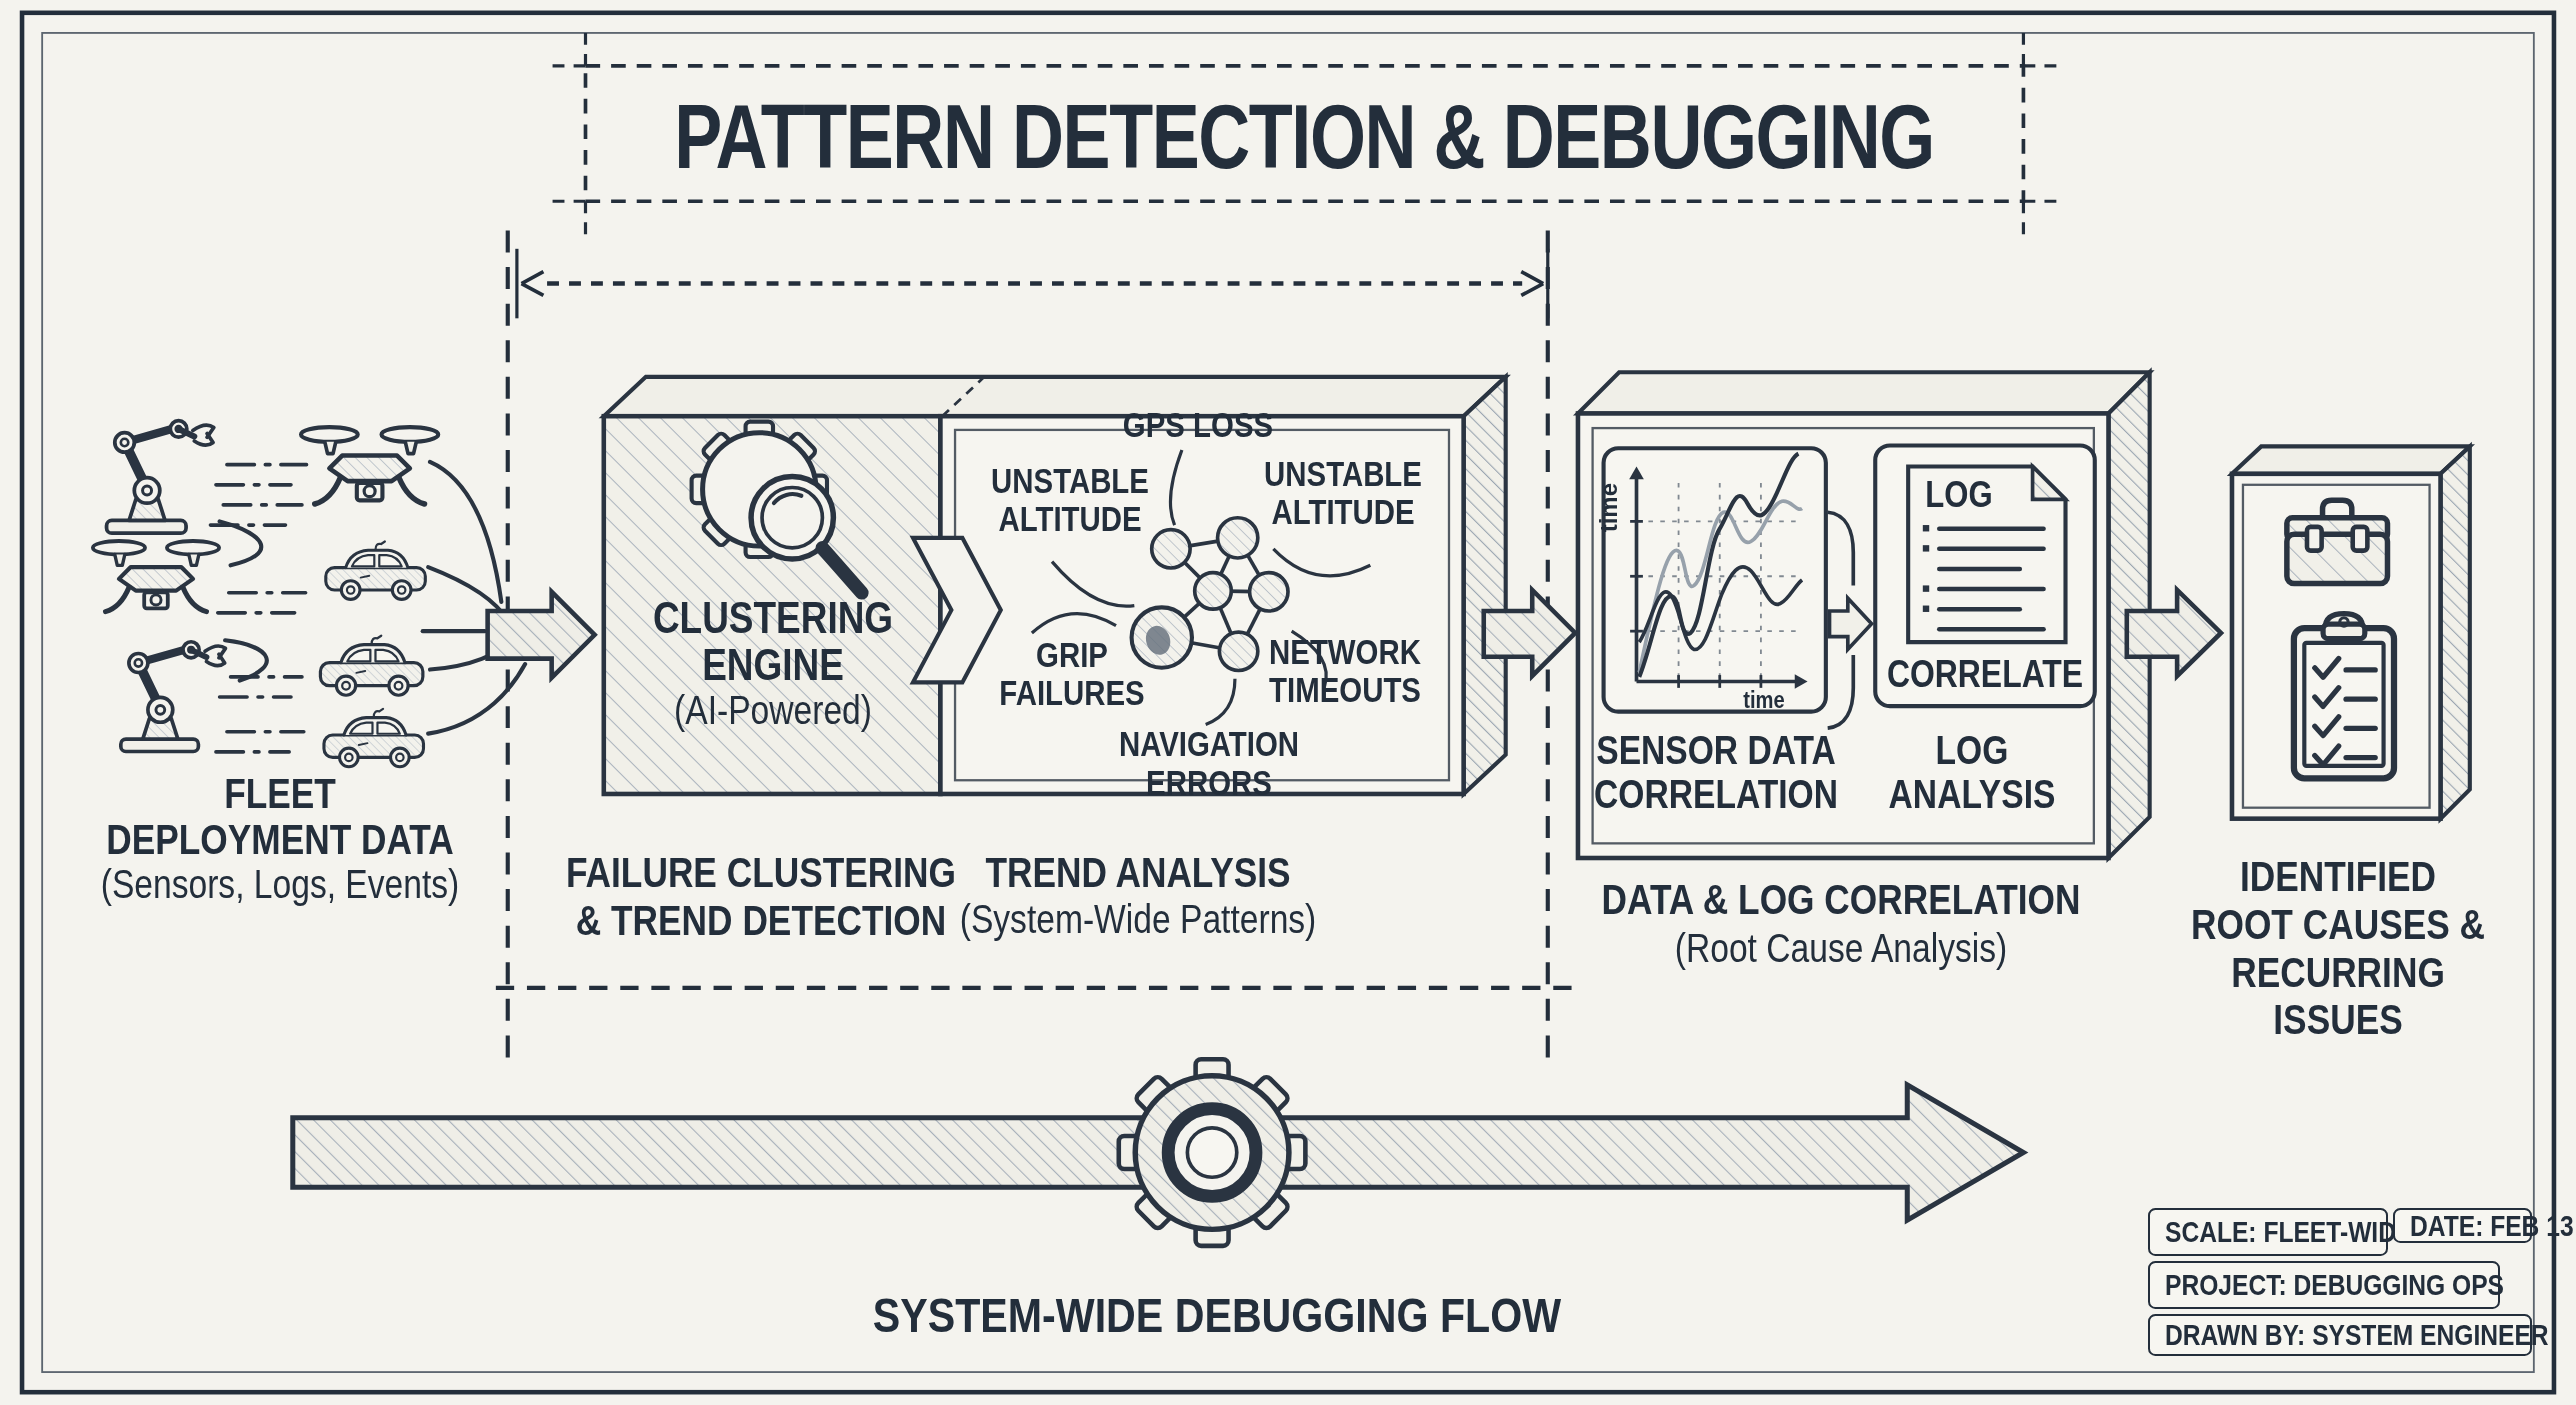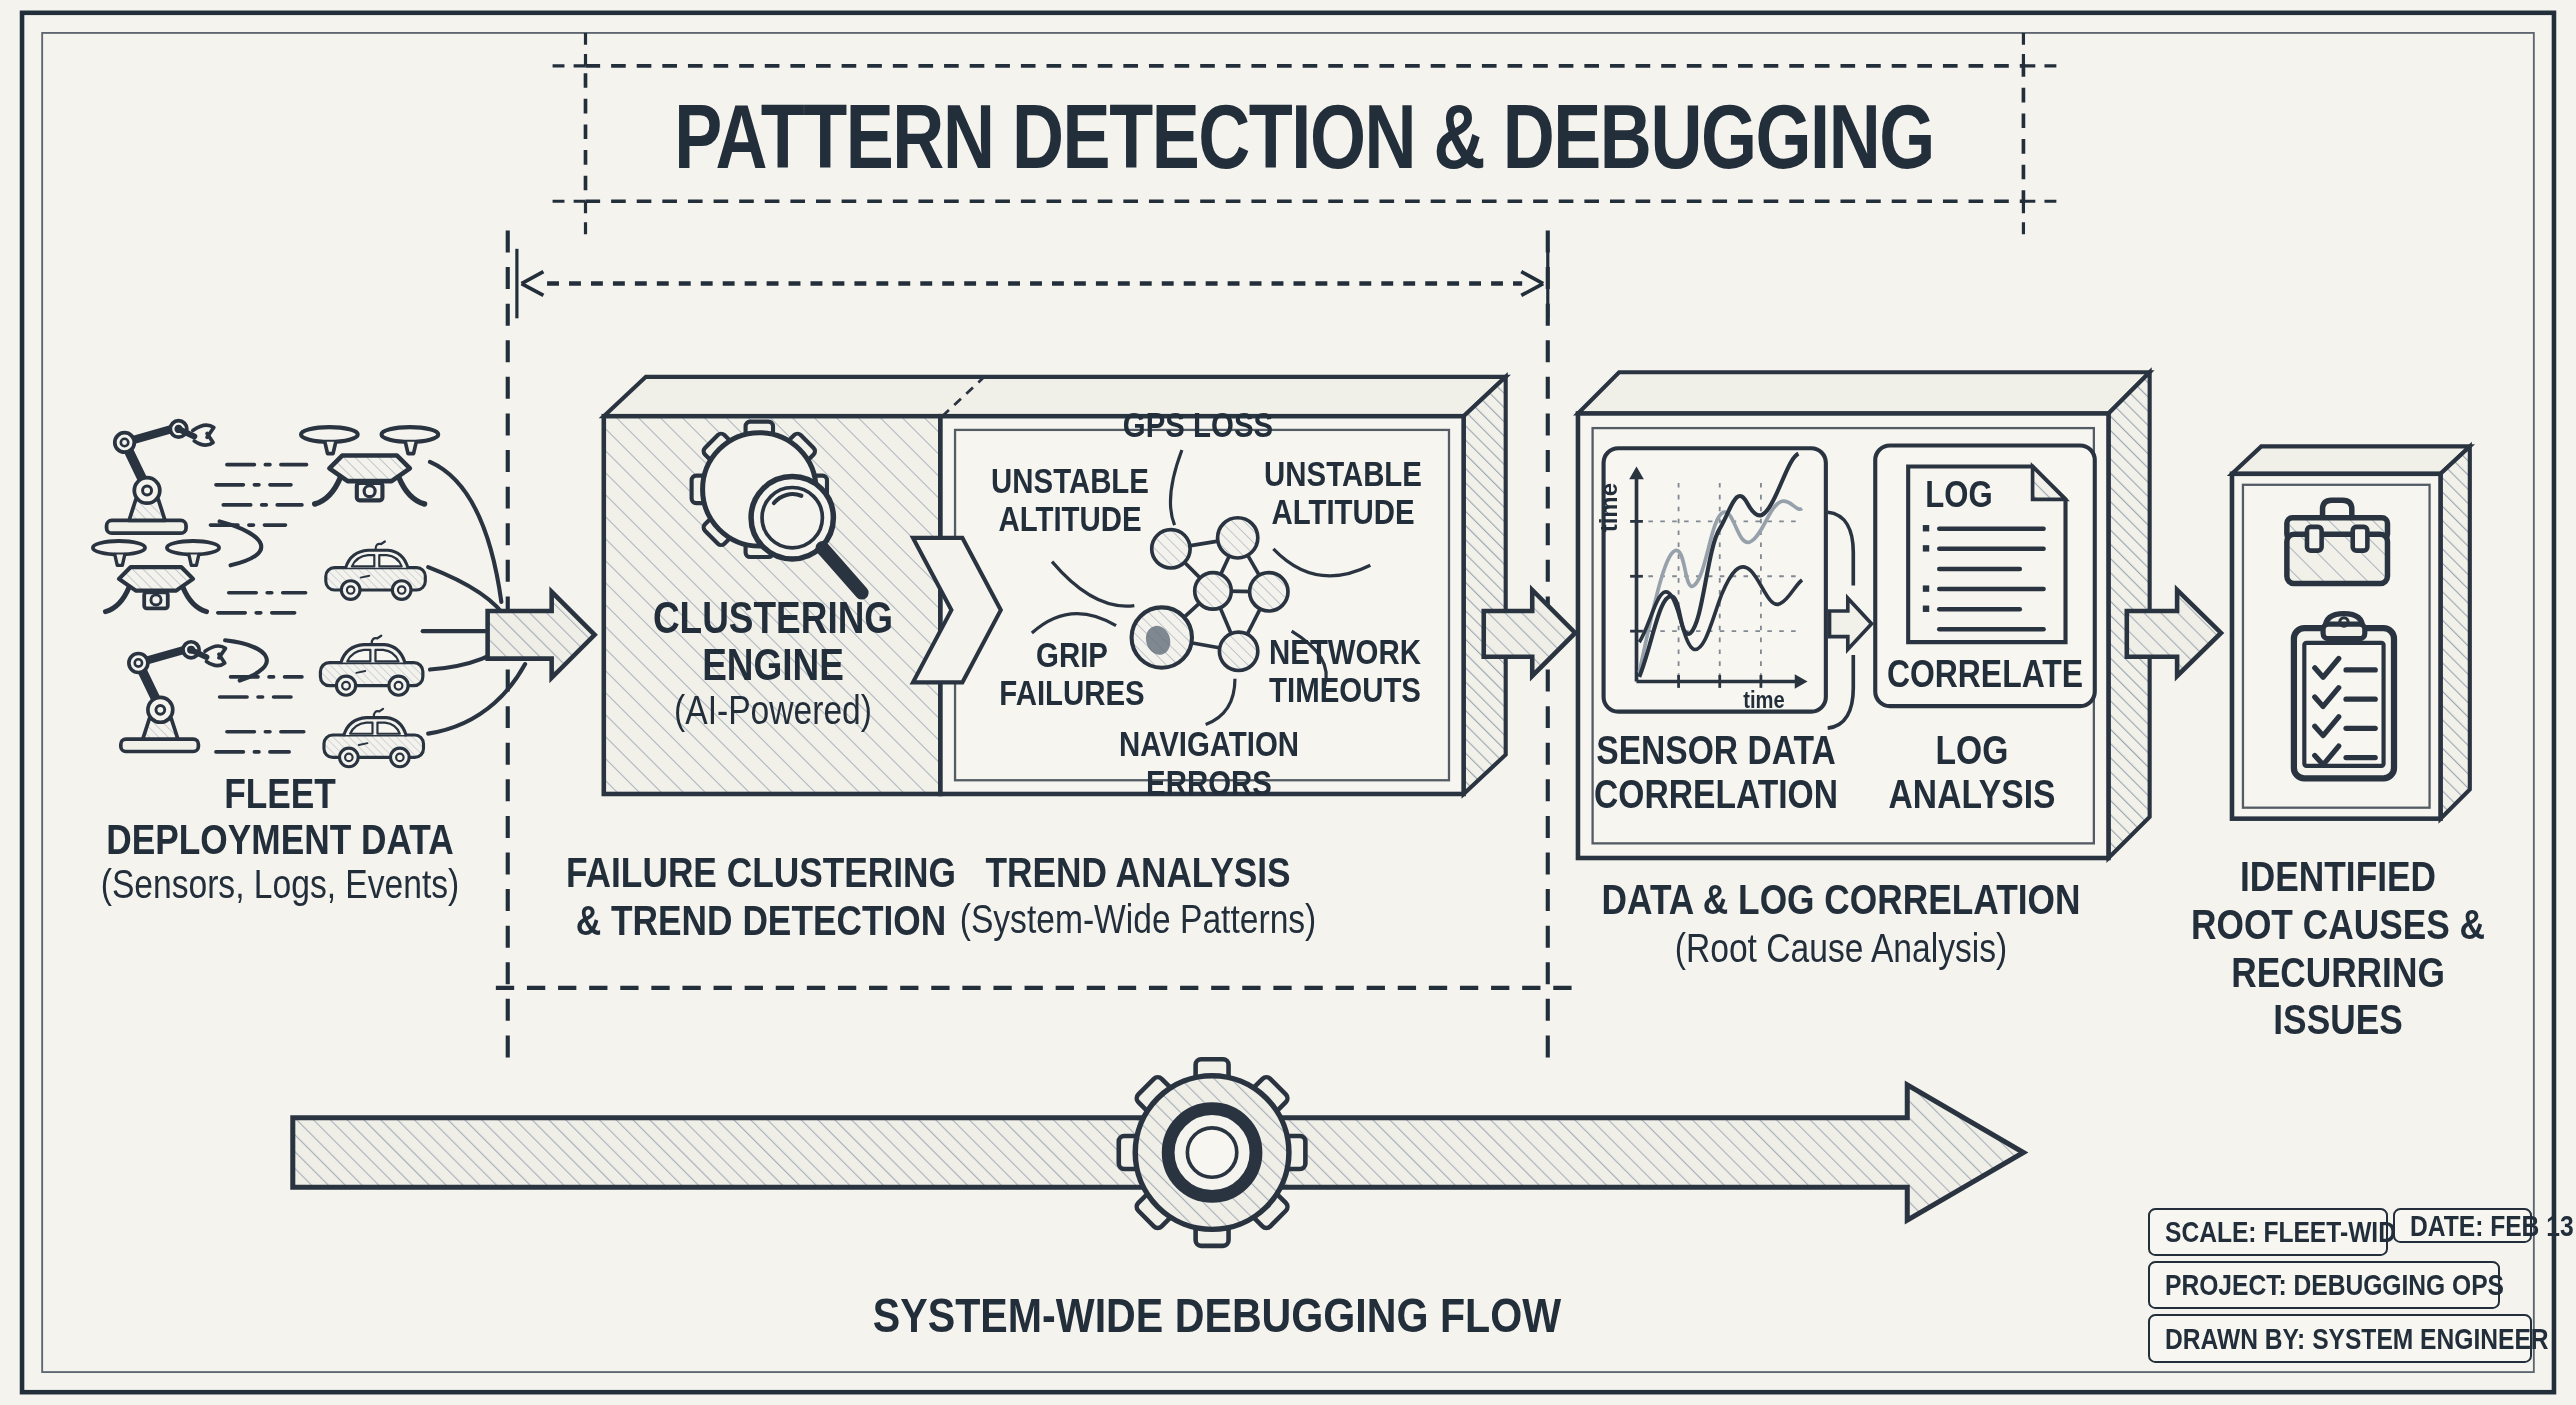--- a/index.html
+++ b/index.html
@@ -410,19 +410,19 @@
 <div>
   <div class="tb" style="left:2148px;top:1208px;width:240px;height:48px;">
         <span>SCALE: FLEET-WIDE</span>
       </div>
   <div class="tb" style="left:2393px;top:1208px;width:139px;height:35px;">
         <span>DATE: FEB 13</span>
       </div>
   <div class="tb" style="left:2148px;top:1261px;width:352px;height:48px;">
         <span>PROJECT: DEBUGGING OPS</span>
       </div>
-  <div class="tb" style="left:2148px;top:1314px;width:384px;height:49px;">
+  <div class="tb" style="left:2148px;top:1314px;width:384px;height:42px;">
         <span>DRAWN BY: SYSTEM ENGINEER</span>
       </div>
 </div>
 
 </div>
 
 
 </body></html>

